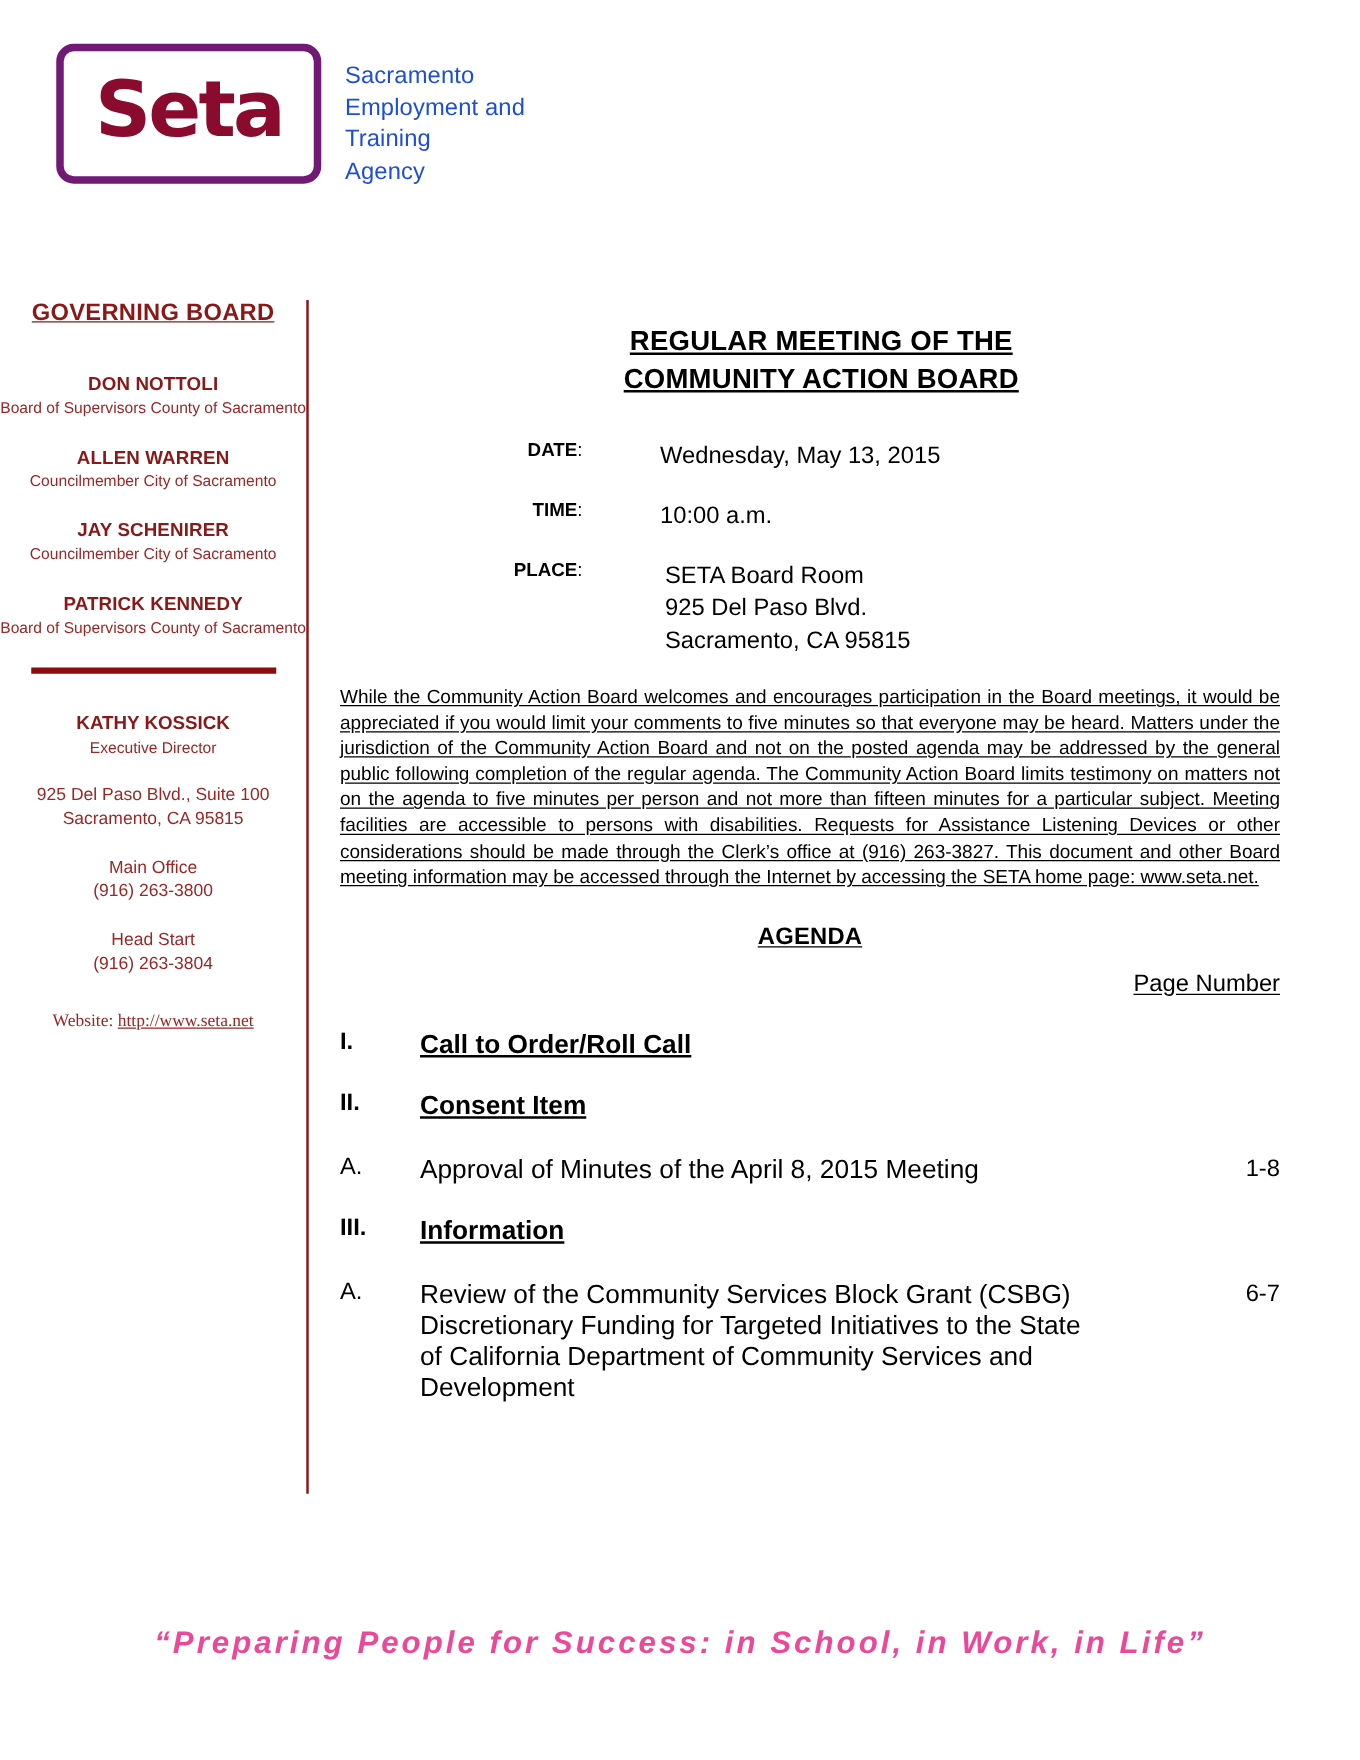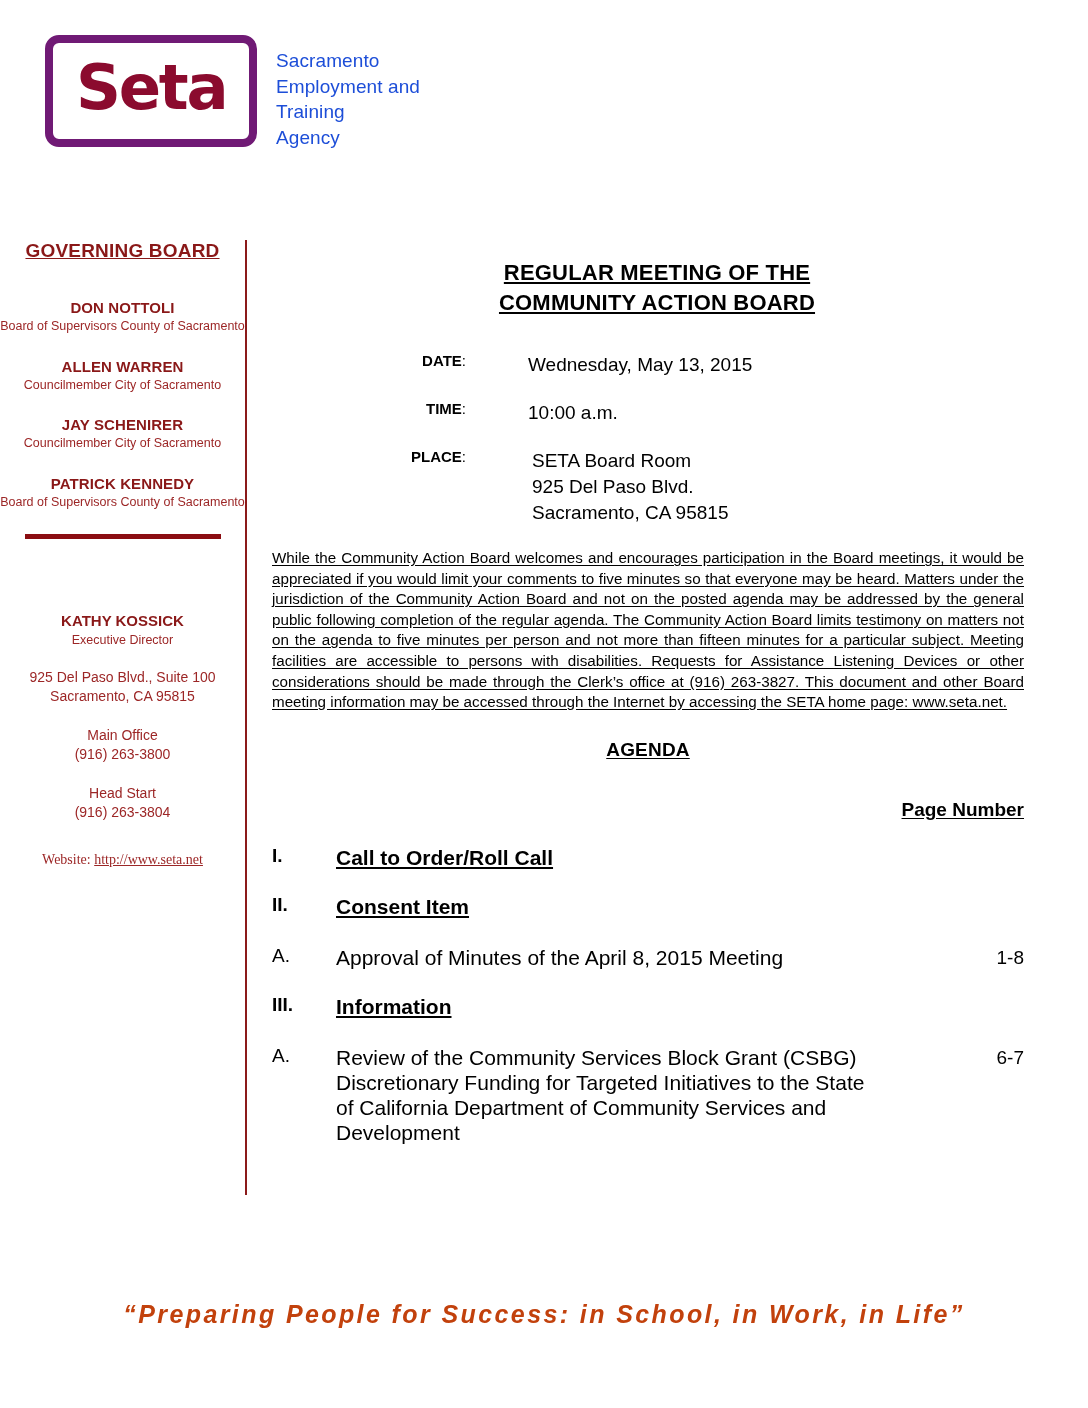--- a/index.html
+++ b/index.html
@@ -22,21 +22,21 @@
     left: 0; top: 0;
     width: 1088px;
     height: 185px;
   }
   #logo-mark {
     position: absolute;
     left: 45px;
     top: 35px;
     width: 212px;
     height: 112px;
-    border: 8px solid #701a75;
+    border: 6px solid #701a75;
     border-radius: 14px;
     box-sizing: border-box;
     background: #ffffff;
   }
   #logo-wordmark {
     position: absolute;
     left: 0; right: 0;
     top: 50%;
     transform: translateY(-52%);
     text-align: center;
@@ -96,21 +96,21 @@
     font-size: 12.5px;
     color: #9C2626;
   }
   #sidebar-rule {
     width: 196px;
     height: 5px;
     background: #8B0D12;
     margin: 24px auto 0 auto;
   }
   #director-block {
-    margin-top: 72px;
+    margin-top: 30px;
     line-height: 1.35;
   }
   #director-name {
     font-size: 15px;
     font-weight: bold;
     color: #8A1818;
   }
   #director-role {
     font-size: 12.5px;
     color: #9C2626;
@@ -200,23 +200,23 @@
     margin-top: 26px;
     font-size: 19px;
     font-weight: bold;
     text-decoration: underline;
     text-underline-offset: 2px;
     letter-spacing: 0.2px;
   }
 
   #page-number-header {
     text-align: right;
-    margin-top: 38px;
-    font-size: 19px;
-    font-weight: bold;
+    margin-top: 16px;
+    font-size: 19px;
+    font-weight: normal;
   }
   #page-number-header span {
     text-decoration: underline;
     text-underline-offset: 2px;
   }
 
   .agenda-item {
     display: flex;
     align-items: flex-start;
     margin-top: 18px;
@@ -251,21 +251,21 @@
   
   #footer-tagline {
     position: absolute;
     left: 0;
     top: 1300px;
     width: 1088px;
     text-align: center;
     font-size: 25px;
     font-weight: bold;
     font-style: italic;
-    color: #c2410c;
+    color: #ec4899;
     letter-spacing: 2.4px;
     font-family: "Liberation Sans", sans-serif;
   }
 </style>
 </head>
 <body>
 
 <div id="letterhead">
   <div id="logo-mark">
     <div id="logo-wordmark"><span>Seta</span></div>

